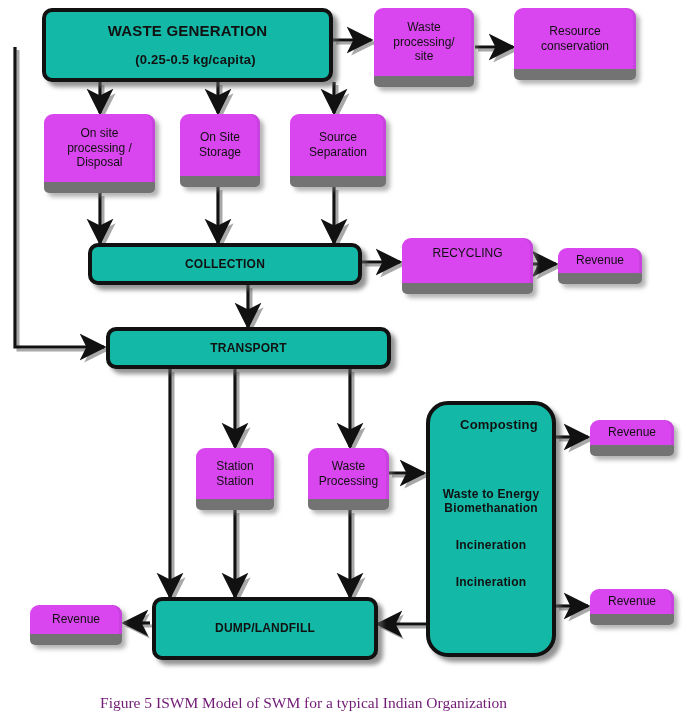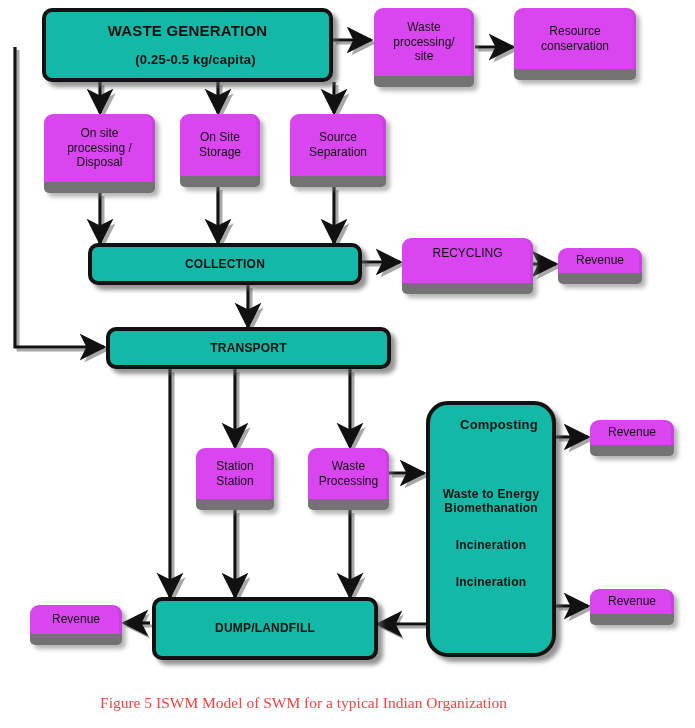--- a/index.html
+++ b/index.html
@@ -66,21 +66,21 @@
   .t15 { font-size: 15px; }
   .bold { font-weight: bold; }
   .caption {
     position: absolute;
     left: 0;
     top: 694px;
     width: 607px;
     text-align: center;
     font-family: "Liberation Serif", serif;
     font-size: 15.5px;
-    color: #ef4444;
+    color: #701a75;
     z-index: 6;
   }
 </style>
 </head>
 <body>
 
 <div id="page">
 
   <svg id="edges" viewBox="0 0 695 728">
     <defs>

